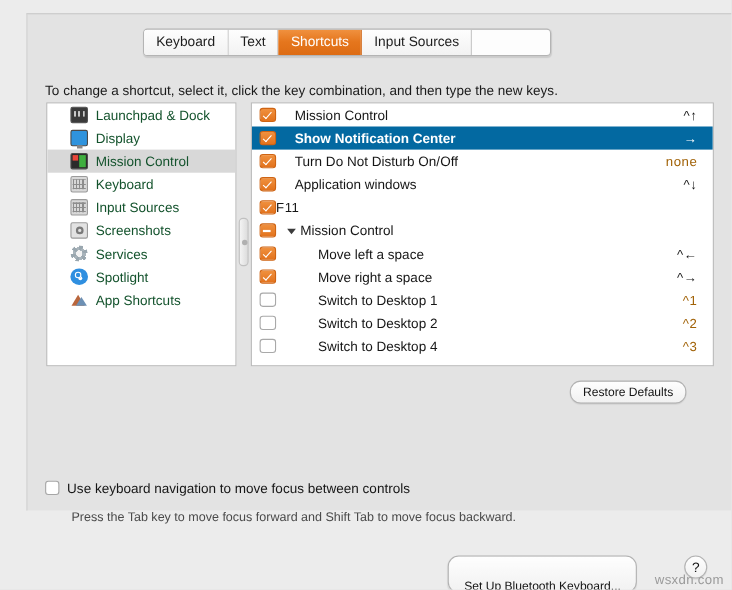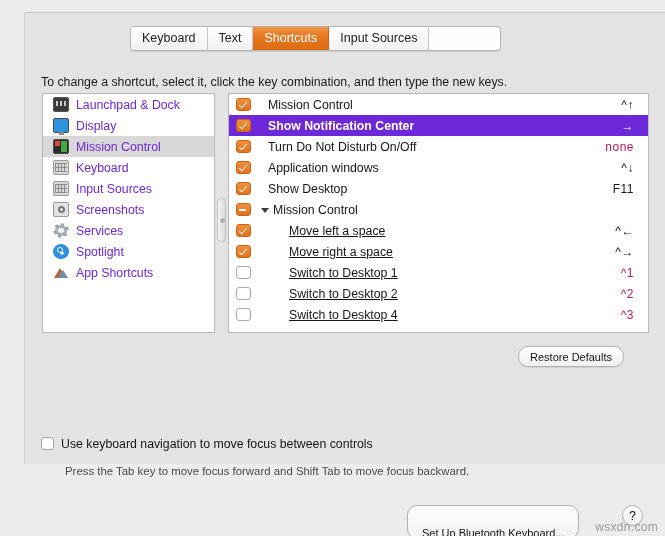--- a/index.html
+++ b/index.html
@@ -79,23 +79,23 @@
     height: 240px;
     background: #ffffff;
     border: 1px solid #b9b9b9;
     box-sizing: border-box;
     overflow: hidden;
   }
   .side-row {
     height: 21px;
     display: flex;
     align-items: center;
-    padding-left: 10px;
+    padding-left: 21px;
     font-size: 12.3px;
-    color: #6d28d9;
+    color: #14532d;
     cursor: default;
   }
   .side-row.selected { background: #d8d8d8; }
   .side-ico {
     width: 16px; height: 15px;
     margin-right: 7px;
     flex: 0 0 16px;
     position: relative;
     border-radius: 2px;
   }
@@ -171,21 +171,21 @@
   }
   .sc-row {
     height: 21px;
     display: flex;
     align-items: center;
     font-size: 12.3px;
     color: #161616;
     cursor: default;
     position: relative;
   }
-  .sc-row.selected { background: #6d28d9; color: #ffffff; }
+  .sc-row.selected { background: #0369a1; color: #ffffff; }
   .sc-check {
     flex: 0 0 15px;
     width: 13px; height: 13px;
     margin-left: 7px; margin-right: 0;
     border-radius: 3px;
     box-sizing: border-box;
     position: relative;
   }
   .sc-check.on {
     background: linear-gradient(to bottom,#f0913f,#e2721c);
@@ -216,38 +216,38 @@
     border: 1px solid #a9a9a9;
   }
   .sc-label {
     margin-left: 17px;
     flex: 1 1 auto;
     white-space: nowrap;
     overflow: hidden;
   }
   .sc-row.selected .sc-label { font-weight: bold; }
   .sc-row.group .sc-label { margin-left: 10px; }
-  .sc-row.child .sc-label { margin-left: 38px; text-decoration: underline; }
+  .sc-row.child .sc-label { margin-left: 38px; }
   .tri {
     display: inline-block;
     width: 0; height: 0;
     border-left: 4.5px solid transparent;
     border-right: 4.5px solid transparent;
     border-top: 5px solid #3b3b3b;
     margin-right: 4px;
     vertical-align: 1px;
   }
   .sc-key {
     flex: 0 0 auto;
     margin-right: 14px;
     font-size: 12px;
     white-space: nowrap;
     letter-spacing: .5px;
   }
-  .sc-key.dim { color: #be185d; margin-left: 31px; }
+  .sc-key.dim { color: #a16207; margin-left: 31px; }
   .sc-row.selected .sc-key { color: #ffffff; }
 
   
   .btn {
     background: linear-gradient(to bottom,#fefefe,#f1f1f1);
     border: 1px solid #b2b2b2;
     border-radius: 10px;
     font-size: 11px;
     color: #141414;
     box-shadow: 0 1px 1px rgba(0,0,0,.08);
@@ -390,21 +390,20 @@
         <span class="sc-label">Turn Do Not Disturb On/Off</span>
         <span class="sc-key dim">none</span>
       </div>
       <div class="sc-row top">
         <span class="sc-check on"></span>
         <span class="sc-label">Application windows</span>
         <span class="sc-key">^↓</span>
       </div>
       <div class="sc-row top">
         <span class="sc-check on"></span>
-        <span class="sc-label">Show Desktop</span>
         <span class="sc-key">F11</span>
       </div>
       <div class="sc-row group">
         <span class="sc-check mixed"></span>
         <span class="sc-label"><span class="tri"></span><span>Mission Control</span></span>
         <span class="sc-key"></span>
       </div>
       <div class="sc-row child">
         <span class="sc-check on"></span>
         <span class="sc-label">Move left a space</span>

